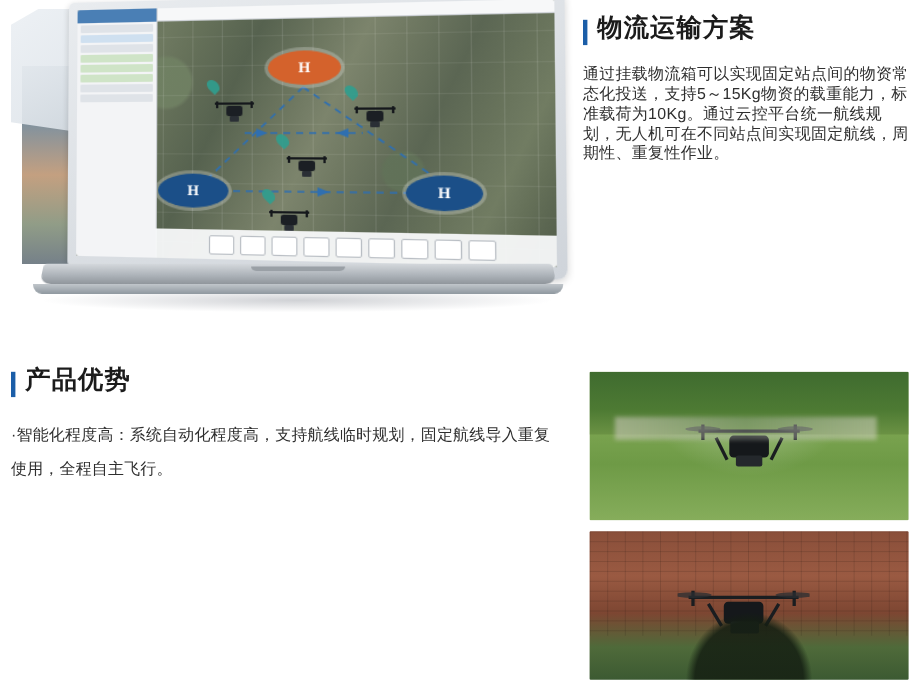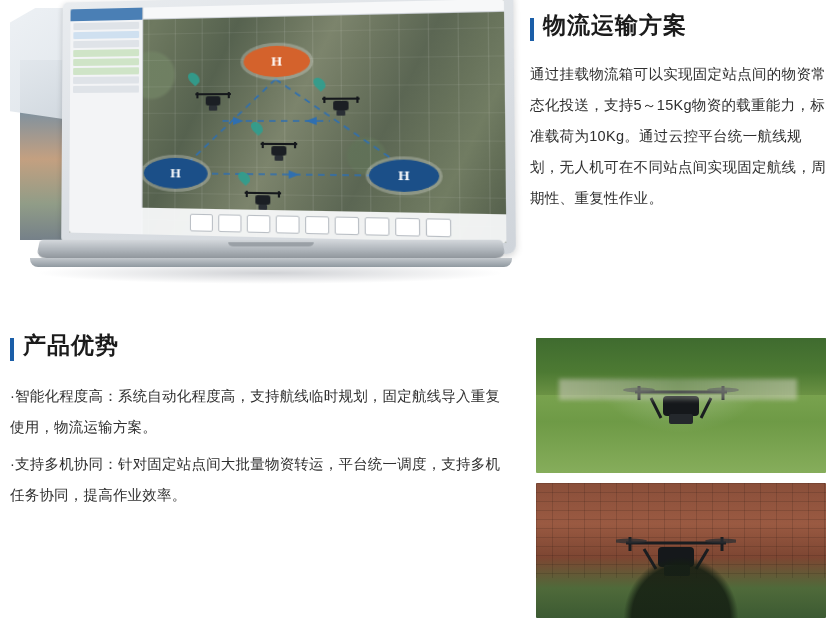--- a/index.html
+++ b/index.html
@@ -35,21 +35,21 @@
   .heading .bar {
     display: inline-block;
     width: 4px;
     height: 23px;
     background: #1b5ea8;
     margin-right: 9px;
     flex: 0 0 auto;
   }
   .body-text {
     font-size: 14.5px;
-    line-height: 31px;
+    line-height: 18px;
     color: #2f2f2f;
     letter-spacing: 0.3px;
   }
 
   
   .laptop-wrap {
     position: absolute;
     left: 10px;
     top: 0px;
     width: 510px;
@@ -432,22 +432,21 @@
   </div>
   <div class="body-text">通过挂载物流箱可以实现固定站点间的物资常态化投送，支持5～15Kg物资的载重能力，标准载荷为10Kg。通过云控平台统一航线规划，无人机可在不同站点间实现固定航线，周期性、重复性作业。</div>
 </div>
 
 <div class="adv-col">
   <div class="heading">
     <span class="bar"></span>
     <span>产品优势</span>
   </div>
   <div class="adv-list">
-    <div class="adv-item">·智能化程度高：系统自动化程度高，支持航线临时规划，固定航线导入重复使用，物流运输方案。</div>
-    <div class="adv-item">·支持多机协同：针对固定站点间大批量物资转运，平台统一调度，支持多机任务协同，提高作业效率。</div>
+    <div class="adv-item">·智能化程度高：系统自动化程度高，支持航线临时规划，固定航线导入重复使用，全程自主飞行。</div>
   </div>
 </div>
 
 <div class="photos">
   <div class="photo photo-field">
     <svg class="drone-on-photo" style="left:85px; top:40px;" viewBox="0 0 120 55">
       <g stroke="#1a1d20" stroke-width="3" fill="none">
         <line x1="14" y1="14" x2="106" y2="14"></line>
         <line x1="18" y1="8" x2="18" y2="22"></line>
         <line x1="102" y1="8" x2="102" y2="22"></line>

